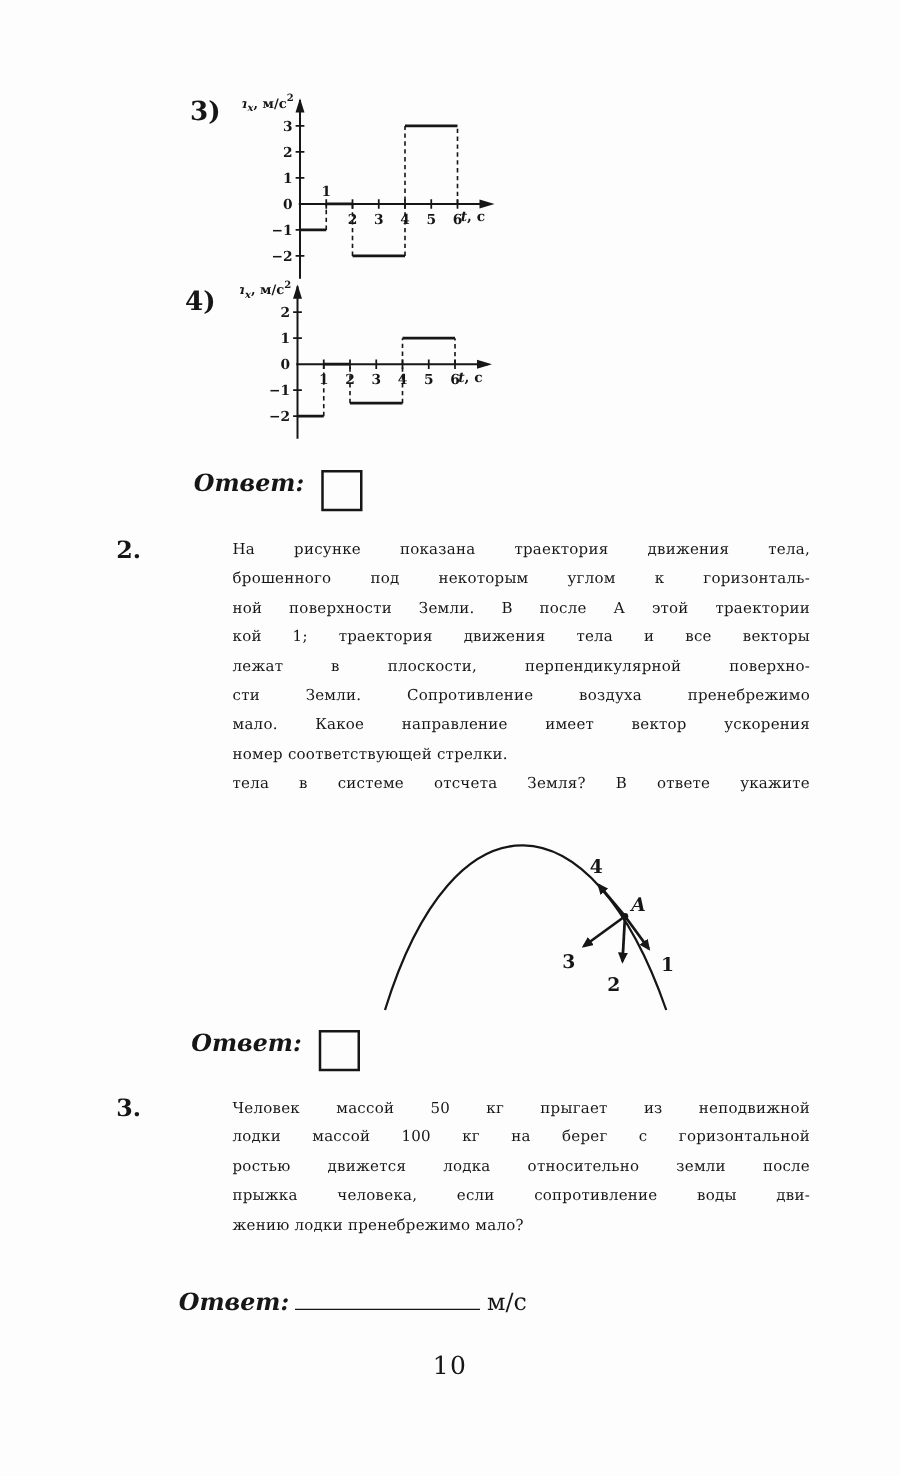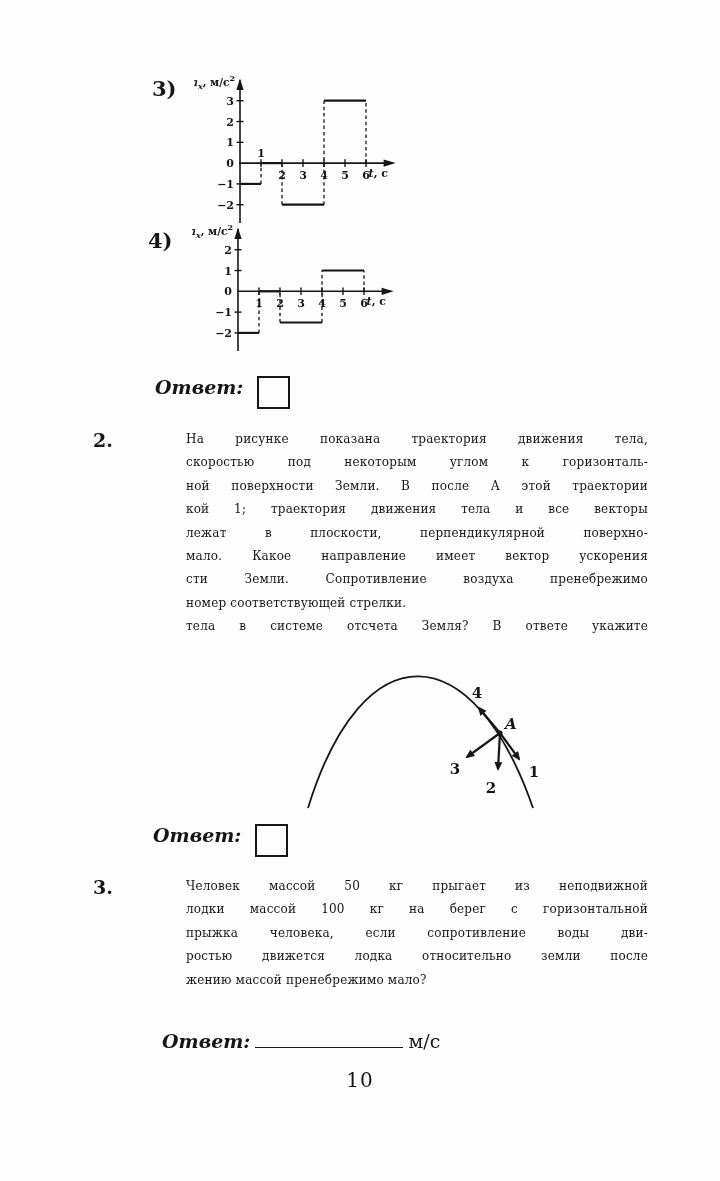--- a/index.html
+++ b/index.html
@@ -14,21 +14,21 @@
   .tline{
     font-size:12px;line-height:23.4px;letter-spacing:.2px;
     text-align:justify;text-align-last:justify;white-space:normal;margin-left:31px;
   }
   .tline.last{text-align:justify;text-align-last:left;}
   .answer-row{display:flex;align-items:flex-start;gap:14px;}
   .answer-label{font-style:italic;font-weight:700;font-size:19px;}
   .answer-box{width:29px;height:29px;border:2.4px solid #161616;background:#fdfdfd;}
   .blank{display:inline-block;width:148px;height:19px;border-bottom:1.7px solid #161616;}
   .unit{font-size:19px;}
-  .page-num{width:100%;text-align:center;font-size:20px;letter-spacing:1px;}
+  .page-num{width:100%;text-align:center;font-size:20px;letter-spacing:1px;margin-top:12px;}
   svg text.tick{font-family:"DejaVu Serif","Liberation Serif",serif;font-size:11px;font-weight:700;fill:#161616;}
   svg text.axis-label{font-family:"DejaVu Serif","Liberation Serif",serif;font-size:10.5px;font-weight:700;fill:#161616;}
   svg text.fig-label{font-family:"DejaVu Serif","Liberation Serif",serif;font-size:15px;font-weight:700;fill:#161616;}
   svg text.fig-label.it{font-style:italic;}
 </style>
 </head>
 <body>
 
 <div class="page">
 
@@ -113,26 +113,26 @@
     </svg>
 
   <div class="abs answer-row" style="left:155px;top:376px;">
     <span class="answer-label">Ответ:</span>
     <span class="answer-box"></span>
   </div>
 
   <div class="abs prob-num" style="left:93px;top:429px;">2.</div>
   <div class="abs text-block" style="left:155px;top:428px;">
       <div class="tline">На рисунке показана траектория движения тела,</div>
-      <div class="tline">скоростью под некоторым углом к горизонталь-</div>
+      <div class="tline">брошенного под некоторым углом к горизонталь-</div>
       <div class="tline">ной поверхности Земли. В после А этой траектории</div>
       <div class="tline">кой 1; траектория движения тела и все векторы</div>
       <div class="tline">лежат в плоскости, перпендикулярной поверхно-</div>
+      <div class="tline">сти Земли. Сопротивление воздуха пренебрежимо</div>
       <div class="tline">мало. Какое направление имеет вектор ускорения</div>
-      <div class="tline">сти Земли. Сопротивление воздуха пренебрежимо</div>
       <div class="tline last">номер соответствующей стрелки.</div>
       <div class="tline">тела в системе отсчета Земля? В ответе укажите</div>
     </div>
 
   <svg class="abs" style="left:283px;top:660px;" width="280" height="165" viewBox="0 0 280 165">
     <defs>
       <marker id="ah" markerWidth="9" markerHeight="8" refX="7" refY="4" orient="auto" markerUnits="userSpaceOnUse">
         <path d="M0,0 L9,4 L0,8 Z" fill="#161616"></path>
       </marker>
     </defs>
@@ -151,26 +151,26 @@
 
   <div class="abs answer-row" style="left:153px;top:824px;">
     <span class="answer-label">Ответ:</span>
     <span class="answer-box"></span>
   </div>
 
   <div class="abs prob-num" style="left:93px;top:876px;">3.</div>
   <div class="abs text-block" style="left:155px;top:875px;">
       <div class="tline">Человек массой 50 кг прыгает из неподвижной</div>
       <div class="tline">лодки массой 100 кг на берег с горизонтальной</div>
+      <div class="tline">ростью движется лодка относительно земли после</div>
       <div class="tline">прыжка человека, если сопротивление воды дви-</div>
-      <div class="tline">ростью движется лодка относительно земли после</div>
-      <div class="tline last">жению массой пренебрежимо мало?</div>
+      <div class="tline last">жению лодки пренебрежимо мало?</div>
     </div>
 
-  <div class="abs" style="left:162px;top:1028px;">
+  <div class="abs" style="left:143px;top:1028px;">
     <span class="answer-label">Ответ:</span>
     <span class="blank"></span>
     <span class="unit">м/с</span>
   </div>
 
   <div class="abs page-num" style="left:0;top:1068px;">10</div>
 
 </div>
 
 </body></html>

